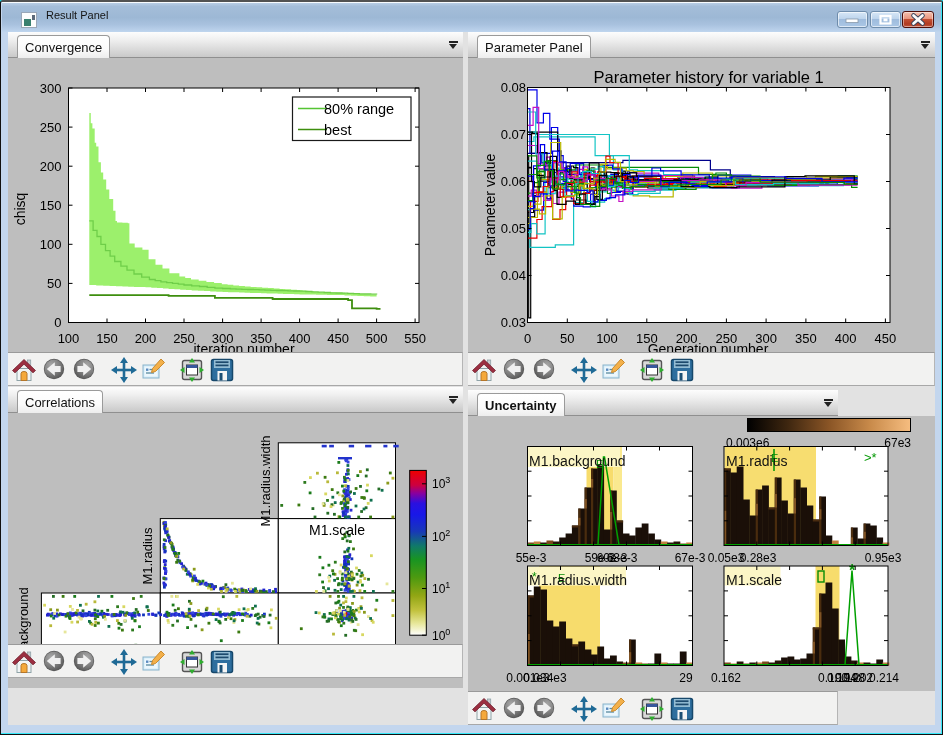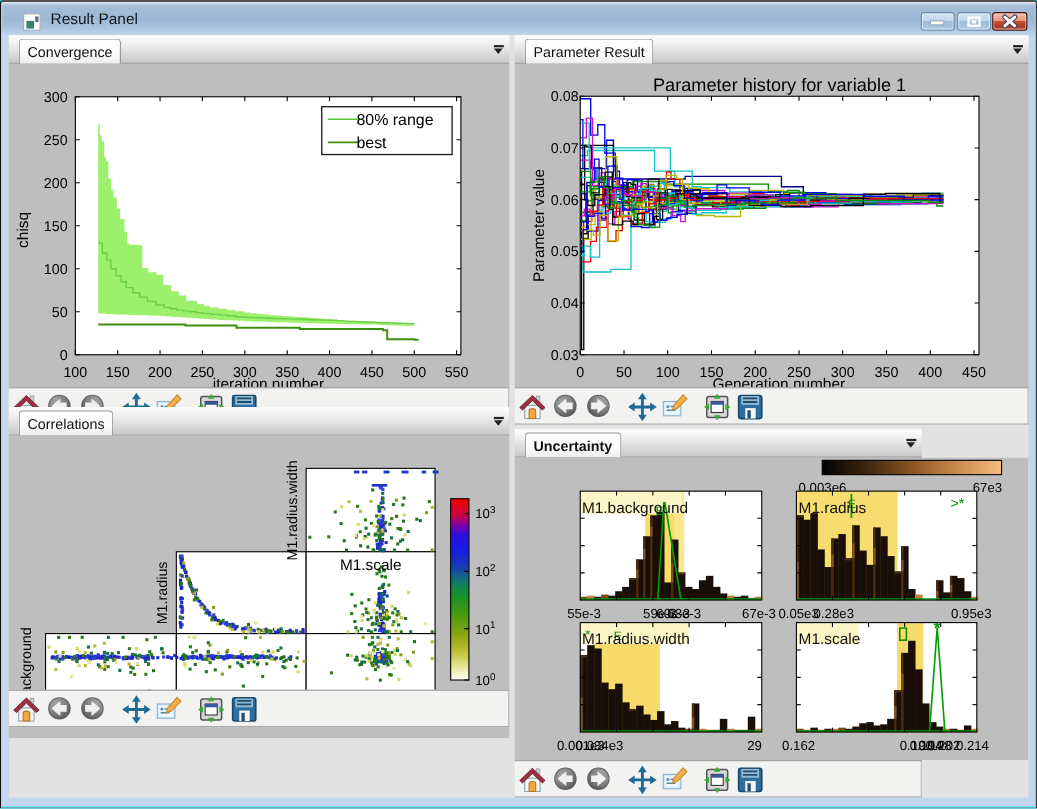--- a/index.html
+++ b/index.html
@@ -9,21 +9,21 @@
 #win::after{content:"";position:absolute;right:0;bottom:0;left:0;top:0;pointer-events:none;
  border-right:1px solid #36e9f9;border-bottom:1px solid #36e9f9;}
 #content{position:absolute;left:7px;top:30px;width:927px;height:693px;background:#e2e2e2;}
 #titlebar{position:absolute;left:1px;top:0;right:1px;height:30px;
  background:linear-gradient(#b8cde5 0%,#a4bdd9 12%,#9db8d5 50%,#a9c2df 75%,#bfd5ee 100%);
  border-top:1px solid #f8fbfe;}
 #ticon{position:absolute;left:19px;top:9px;width:16px;height:16px;background:#fdfdfd;
  border:1px solid #9aa7b8;}
 #ticon::before{content:"";position:absolute;left:2px;top:6px;width:7px;height:7px;background:#39806f;}
 #ticon::after{content:"";position:absolute;right:1px;top:2px;width:3px;height:5px;background:#5c6a7a;}
-#ttext{position:absolute;left:44px;top:6px;font-size:14px;color:#151515;}
+#ttext{position:absolute;left:44px;top:6px;font-size:11px;color:#151515;}
 .tbtn{position:absolute;top:8px;height:17px;border-radius:3px;}
 #btn-min{left:835px;width:31px;}
 #btn-max{left:868px;width:31px;}
 #btn-close{left:900px;width:32px;background:linear-gradient(#f4c0ae 0%,#e9967f 45%,#c34f33 50%,#b03b22 80%,#c2543a 100%);
  border:1px solid #4e0f0a;box-shadow:inset 0 0 0 1px rgba(255,255,255,0.45);}
 .bluebtn{background:linear-gradient(#d7e7f7 0%,#bdd4ec 45%,#9fbcdd 50%,#abc7e6 100%);
  border:1px solid #6e8cab;box-shadow:inset 0 0 0 1px rgba(255,255,255,0.6);}
 .panel{position:absolute;}
 .tabbar{position:absolute;left:0;top:0;right:0;height:26px;
  background:linear-gradient(#fdfdfd 0%,#f0f0f0 30%,#c9c9c9 100%);
@@ -198,21 +198,21 @@
 <line x1="5.5" y1="4.2" x2="18.5" y2="4.2" stroke="#1d4a6d" stroke-width="1.7"></line>
 <line x1="5.5" y1="7.4" x2="18.5" y2="7.4" stroke="#1d4a6d" stroke-width="1.7"></line>
 <rect x="7.5" y="13" width="9.5" height="9.5" fill="#f5f5f5"></rect>
 <rect x="9.5" y="15" width="3" height="7.5" fill="#1c4f74"></rect>
 </g>
         </svg>
       </div>
 </div>
 <div class="panel" style="left:467px;top:30px;width:467px;height:354px">
 <div class="tabbar">
-        <div class="tab" style="">Parameter Result</div>
+        <div class="tab" style="">Parameter Panel</div>
         <div class="drop"></div>
       </div>
 <div class="canvas" style="top:26px;height:294px">
         <svg width="467" height="294" viewBox="0 0 467 294">
 <rect x="0" y="0" width="467" height="294" fill="#bebebe"></rect>
 <rect x="59.5" y="29.5" width="362.5" height="235" fill="#ffffff"></rect>
 <g clip-path="url(#trclip)">
             <polyline points="59.5,31.8 69.0,31.8 69.0,64.8 75.4,64.8 75.4,55.4 81.8,55.4 81.8,81.2 91.3,81.2 91.3,97.6 95.2,97.6 95.2,114.6 100.5,114.6 100.5,113.0 108.1,113.0 108.1,105.7 115.6,105.7 115.6,114.2 123.4,114.2 123.4,109.7 126.1,109.7 126.1,126.4 130.3,126.4 130.3,125.2 133.1,125.2 133.1,118.2 142.8,118.2 142.8,116.3 149.4,116.3 149.4,115.3 155.2,115.3 155.2,117.5 159.3,117.5 159.3,113.5 161.3,113.5 161.3,114.5 168.5,114.5 168.5,121.5 180.2,121.5 180.2,128.0 194.7,128.0 194.7,126.8 214.9,126.8 214.9,129.7 244.2,129.7 244.2,130.0 271.3,130.0 271.3,127.0 301.1,127.0 301.1,127.5 346.2,127.5 346.2,126.2 369.3,126.2 369.3,119.9 389.6,119.9" fill="none" stroke="#0000e8" stroke-width="1.2"></polyline>
 <polyline points="59.5,97.6 60.7,97.6 60.7,259.8 62.7,259.8 62.7,158.8 66.7,158.8 66.7,137.6 70.1,137.6 70.1,123.1 80.3,123.1 80.3,127.9 90.3,127.9 90.3,131.0 94.3,131.0 94.3,131.1 99.4,131.1 99.4,126.7 103.7,126.7 103.7,128.4 113.6,128.4 113.6,117.4 121.8,117.4 121.8,123.4 127.0,123.4 127.0,123.8 132.5,123.8 132.5,129.9 138.5,129.9 138.5,114.2 142.8,114.2 142.8,114.7 150.4,114.7 150.4,119.8 154.8,119.8 154.8,113.2 157.3,113.2 157.3,120.8 167.6,120.8 167.6,129.0 179.8,129.0 179.8,130.0 192.0,130.0 192.0,131.1 217.9,131.1 217.9,124.0 230.3,124.0 230.3,120.8 262.0,120.8 262.0,118.7 306.5,118.7 306.5,122.5 361.6,122.5 361.6,124.3 387.3,124.3 387.3,124.7 389.6,124.7" fill="none" stroke="#000000" stroke-width="1.2"></polyline>
 <polyline points="59.5,151.7 61.9,151.7 61.9,189.3 87.3,189.3 87.3,186.9 105.6,186.9 105.6,144.6 116.0,144.6 116.0,132.4 123.8,132.4 123.8,131.6 129.7,131.6 129.7,133.9 138.1,133.9 138.1,128.6 141.9,128.6 141.9,132.0 145.7,132.0 145.7,132.8 150.6,132.8 150.6,129.7 156.1,129.7 156.1,134.2 163.9,134.2 163.9,133.3 187.2,133.3 187.2,130.8 215.8,130.8 215.8,121.2 235.9,121.2 235.9,122.0 259.2,122.0 259.2,120.9 312.5,120.9 312.5,121.0 370.2,121.0 370.2,117.7 389.6,117.7" fill="none" stroke="#12c4c4" stroke-width="1.2"></polyline>
@@ -353,21 +353,21 @@
 <rect x="1.5" y="1.5" width="21" height="21" rx="2" fill="#2e6e9e" stroke="#17486b" stroke-width="1.5"></rect>
 <rect x="4" y="2" width="16" height="8" fill="#93bcd3"></rect>
 <line x1="5.5" y1="4.2" x2="18.5" y2="4.2" stroke="#1d4a6d" stroke-width="1.7"></line>
 <line x1="5.5" y1="7.4" x2="18.5" y2="7.4" stroke="#1d4a6d" stroke-width="1.7"></line>
 <rect x="7.5" y="13" width="9.5" height="9.5" fill="#f5f5f5"></rect>
 <rect x="9.5" y="15" width="3" height="7.5" fill="#1c4f74"></rect>
 </g>
         </svg>
       </div>
 </div>
-<div class="panel" style="left:7px;top:368px;width:455px;height:291px">
+<div class="panel" style="left:7px;top:385px;width:455px;height:291px">
 <div class="tabbar">
         <div class="tab" style="">Correlations</div>
         <div class="drop"></div>
       </div>
 <div class="canvas" style="top:26px;height:275px">
         <svg width="455" height="275" viewBox="0 0 455 275">
 <defs>
             <linearGradient id="cbg" x1="0" y1="0" x2="0" y2="1">
 <stop offset="0" stop-color="#ee0000"></stop>
 <stop offset="0.09" stop-color="#cc0040"></stop>

